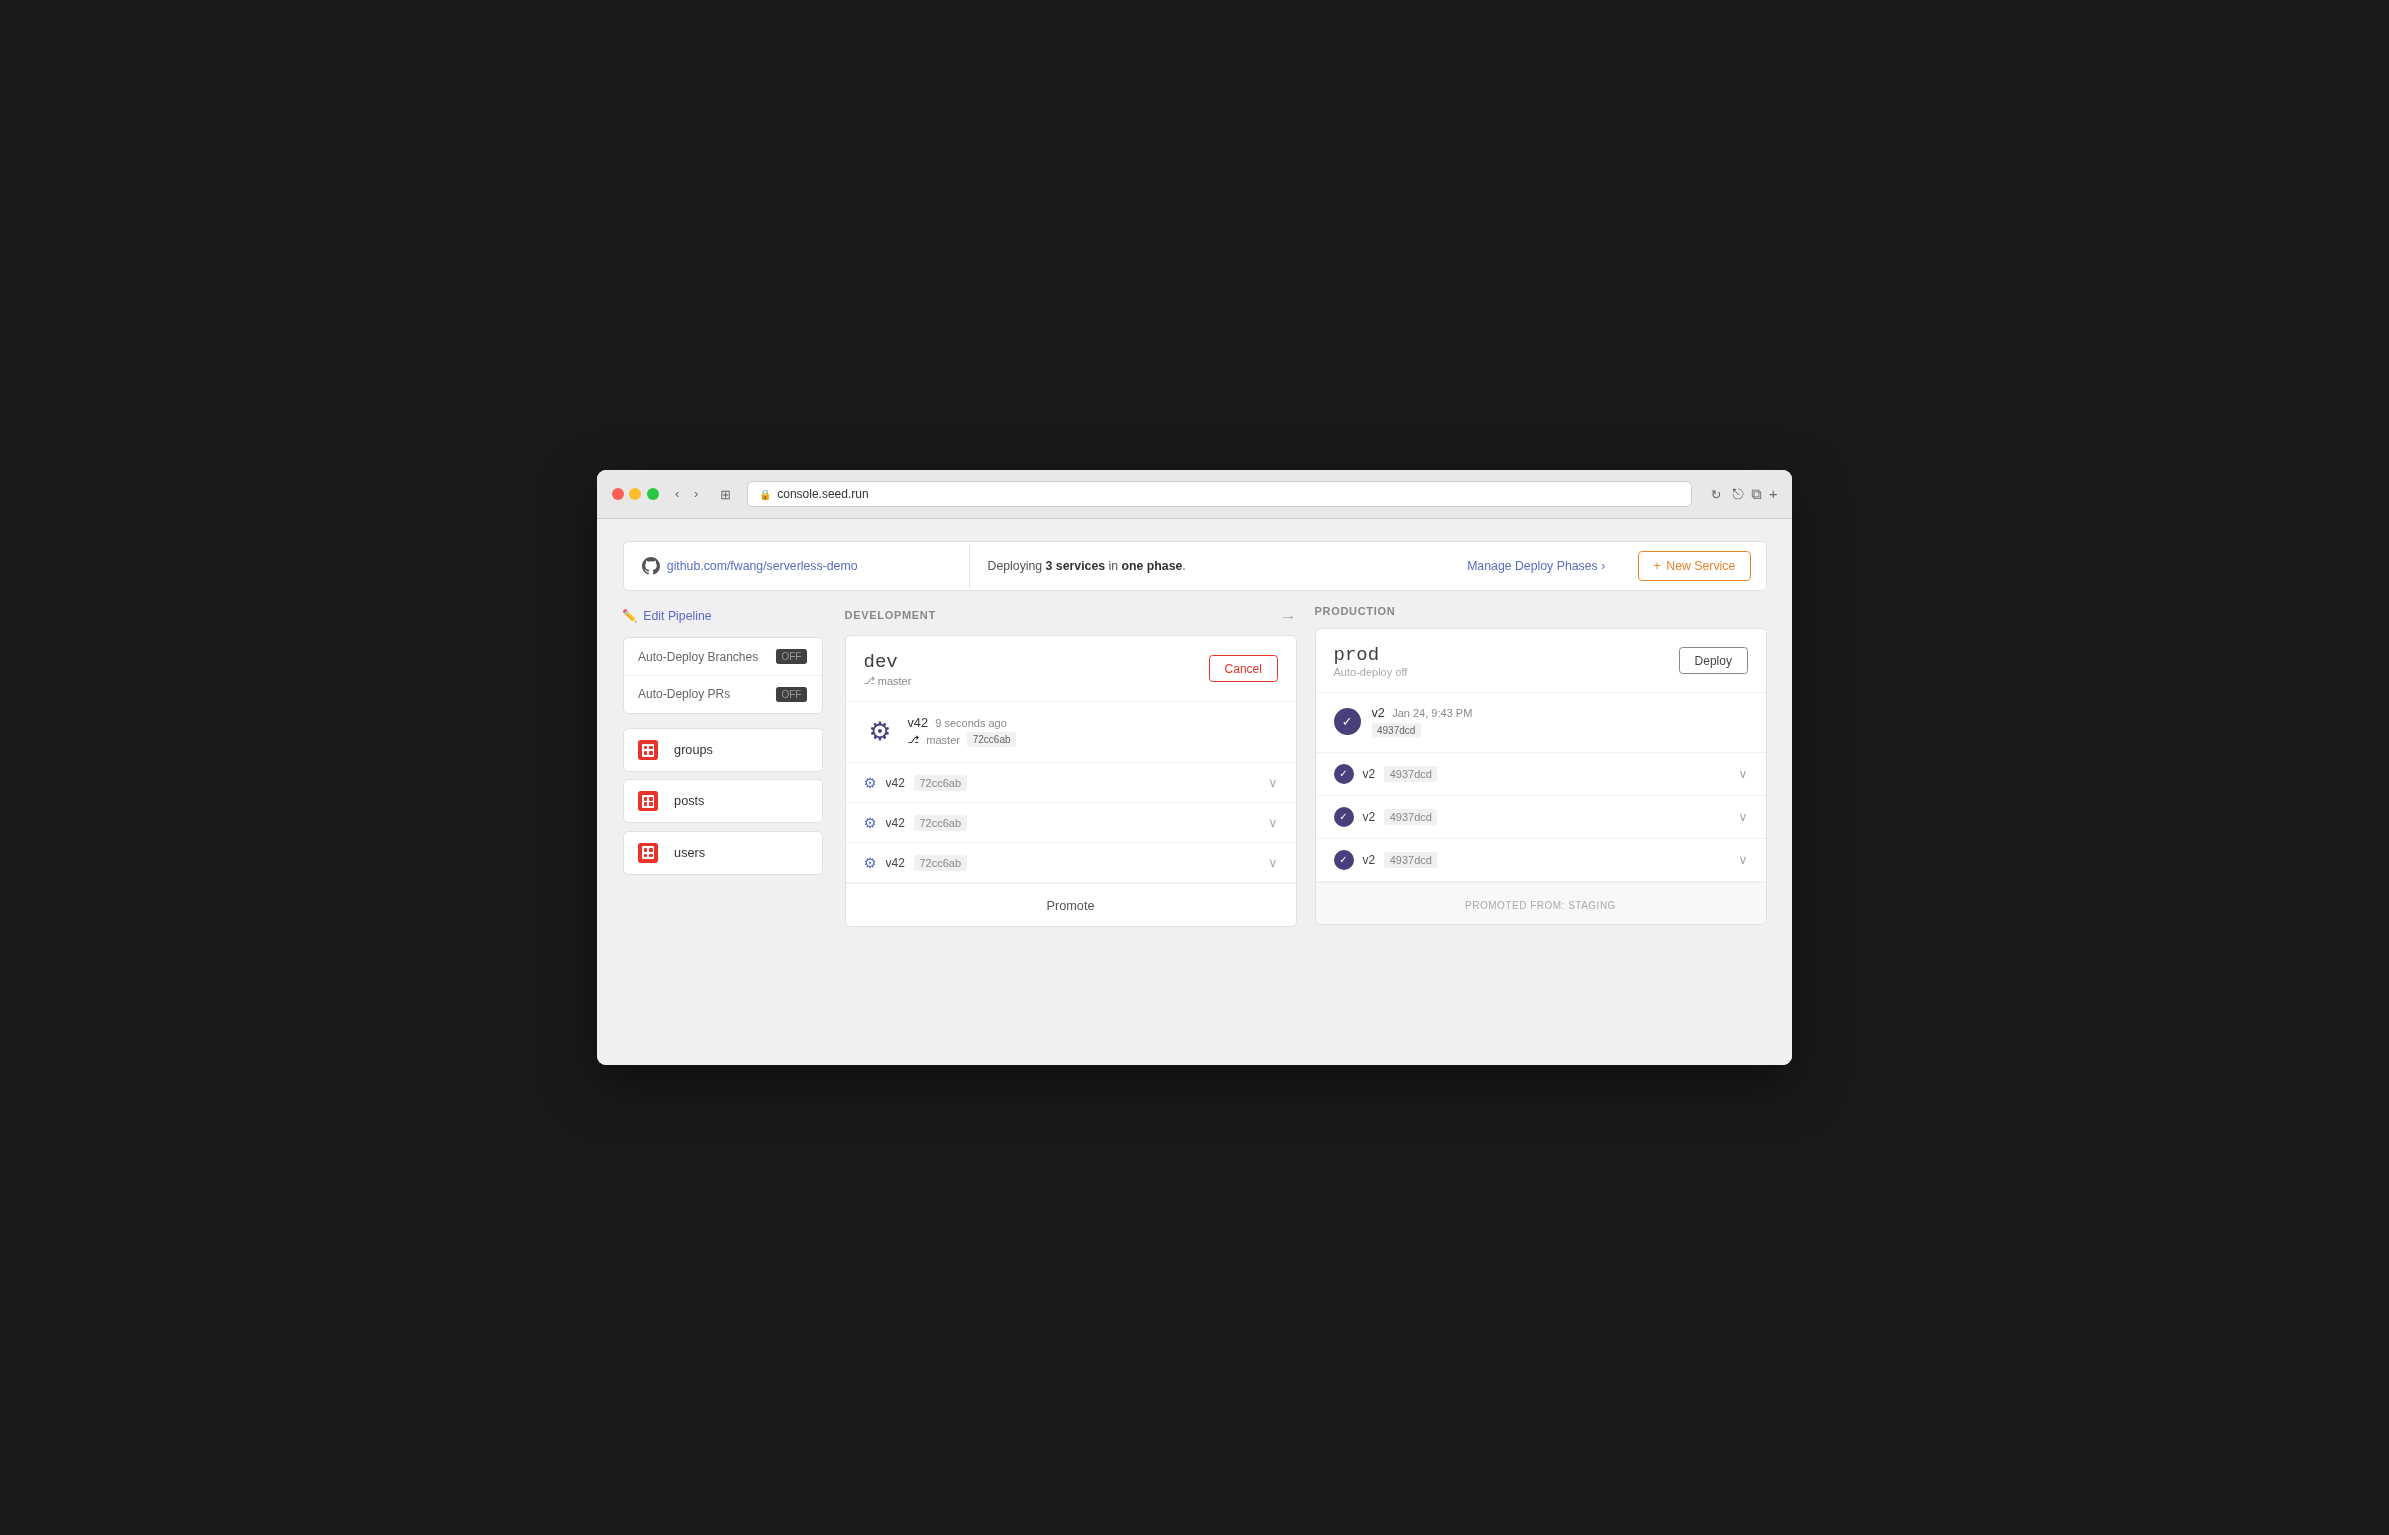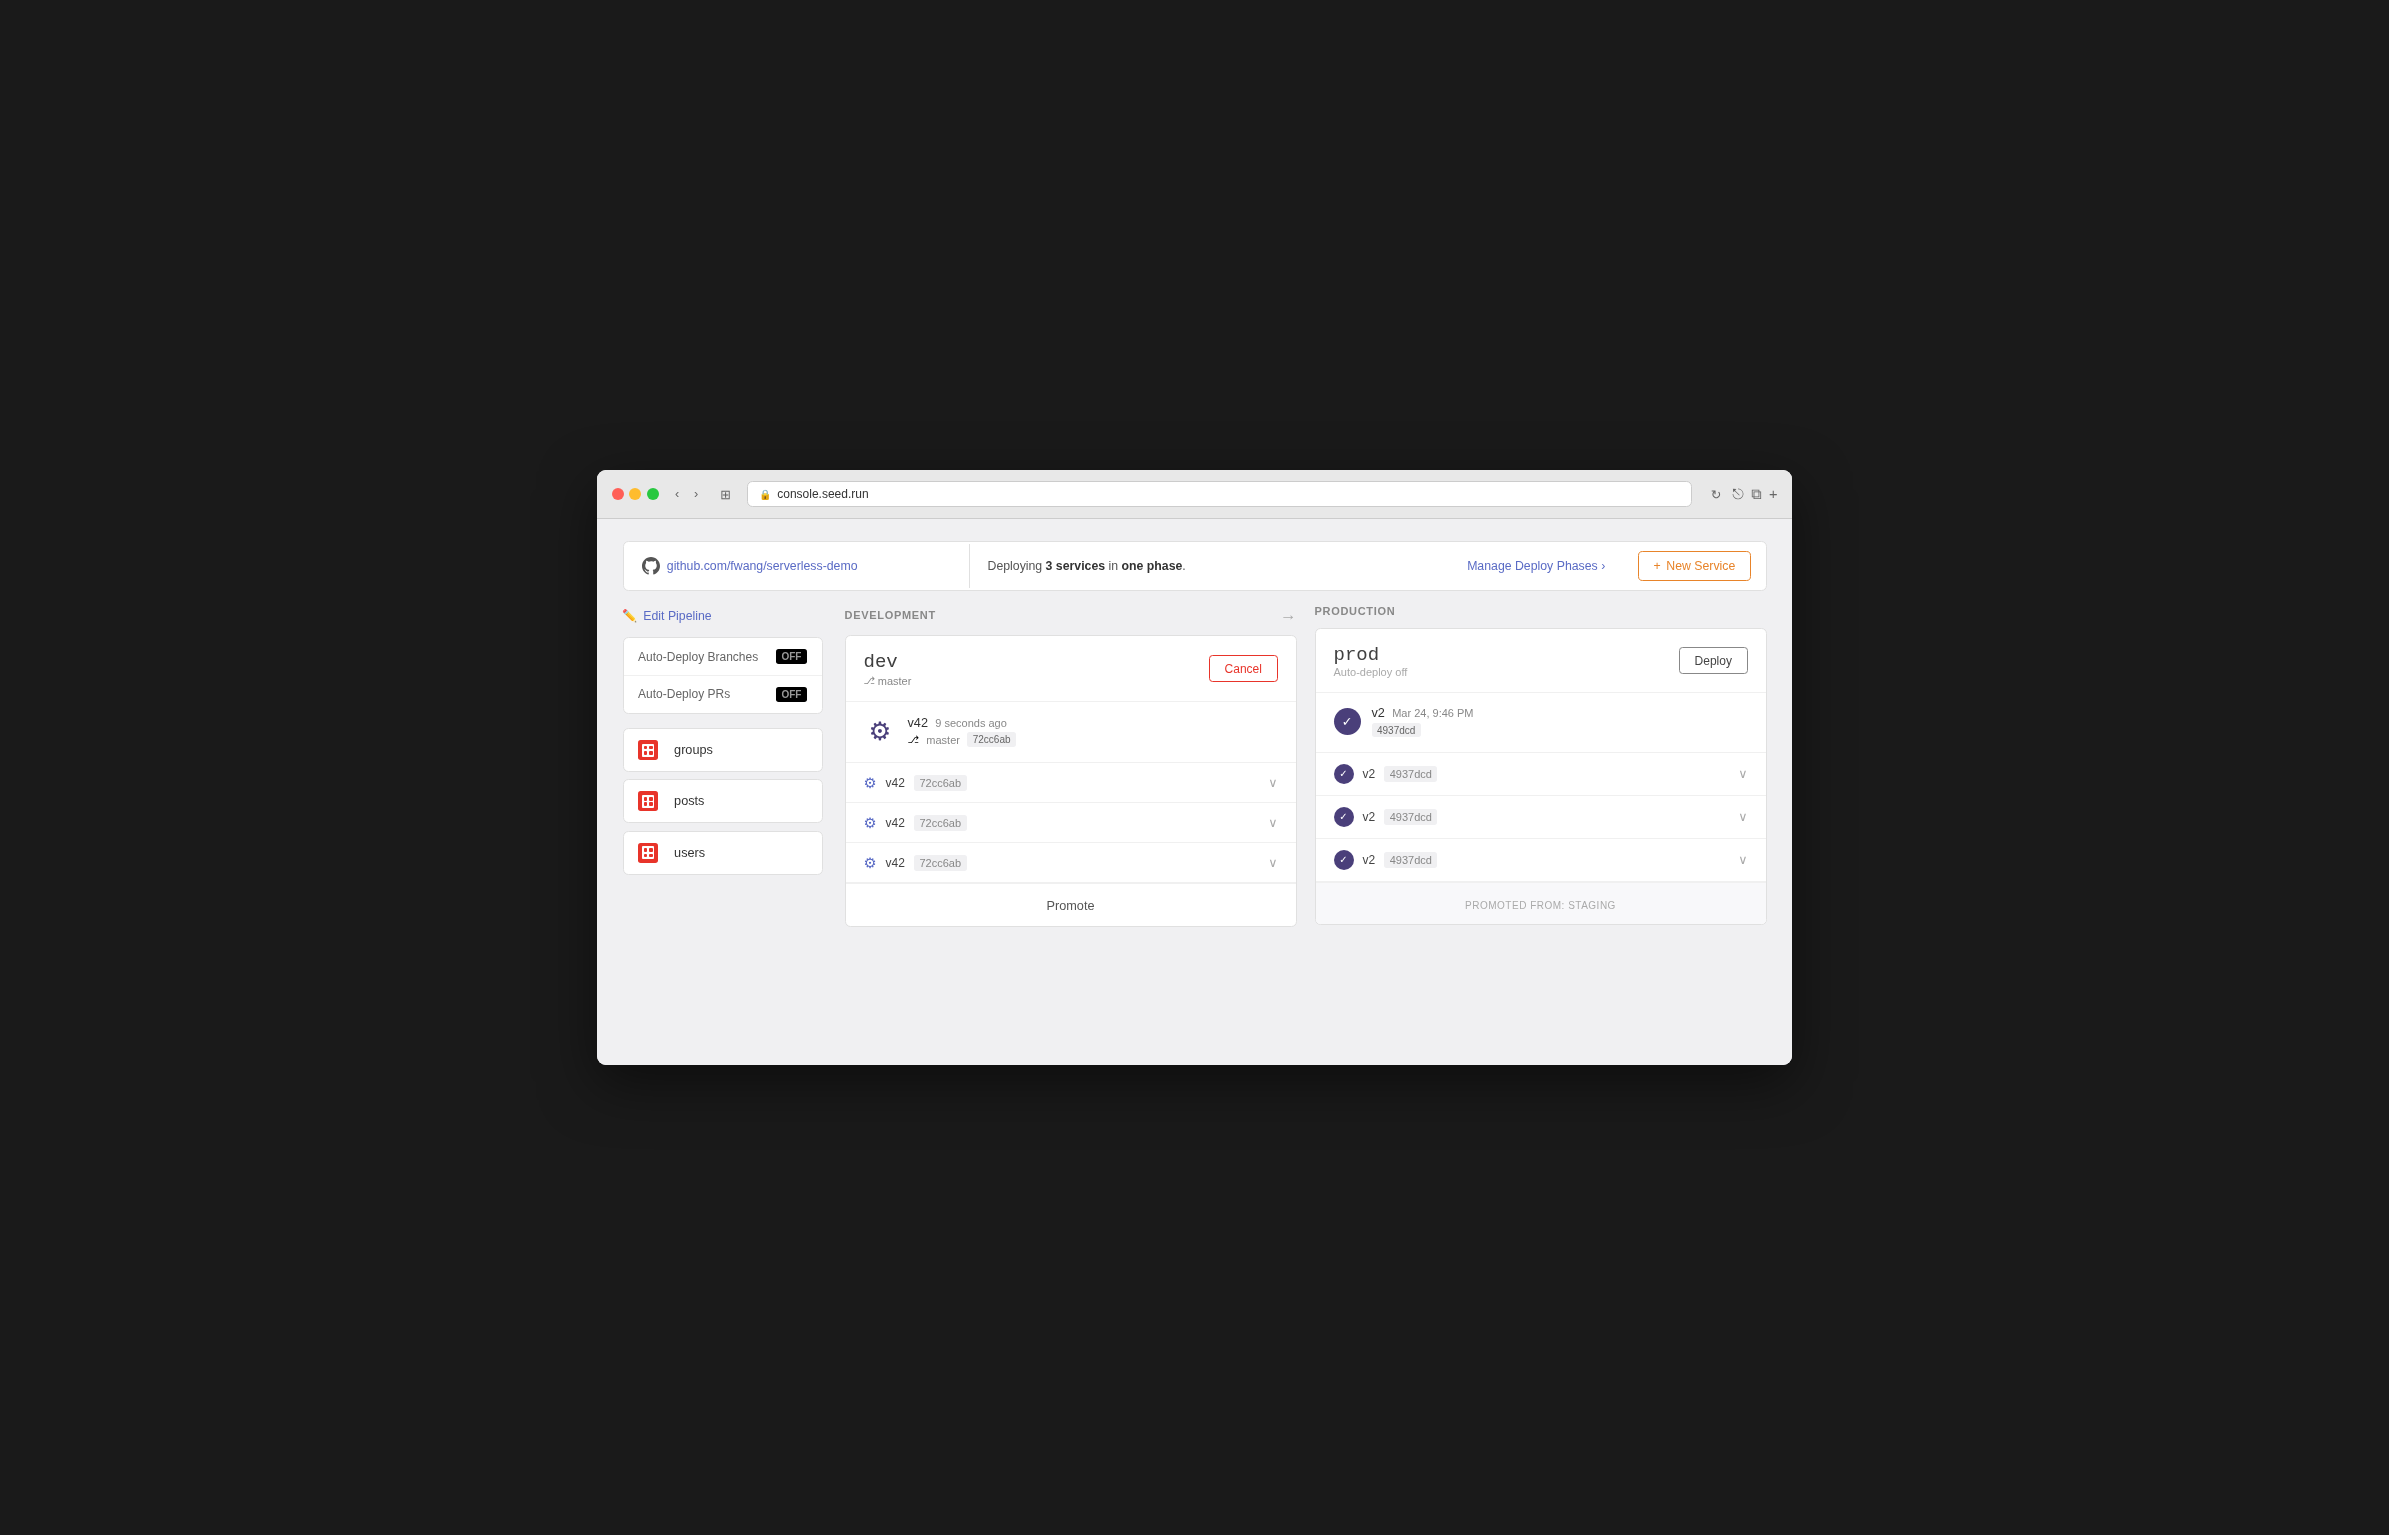--- a/index.html
+++ b/index.html
@@ -272,22 +272,22 @@
       border-bottom: 0.9px solid #f0f0f0;
     }
     .sidebar-toggle-row:last-child { border-bottom: none; }
     .sidebar-label {
       font-size: 12px;
       color: #666;
     }
     .toggle-badge {
       font-size: 10px;
       color: #999;
-      font-weight: 700;
-      background: #000000;
+      font-weight: 400;
+      background: #404040;
       padding: 1.8px 5.5px;
       border-radius: 2.7px;
     }
     .service-items {
       margin-top: 14.6px;
     }
     .service-item {
       background: white;
       border: 0.9px solid #e0e0e0;
       border-radius: 5.5px;
@@ -704,21 +704,21 @@
                 <div class="auto-deploy-off">Auto-deploy off</div>
               </div>
               <button class="deploy-btn">Deploy</button>
             </div>
 
             <div class="deploy-current">
               <div class="deploy-check">✓</div>
               <div>
                 <div style="display:flex;align-items:center;gap:7.3px;">
                   <span class="deploy-version">v2</span>
-                  <span class="deploy-time">Mar 24, 9:46 PM</span>
+                  <span class="deploy-time">Jan 24, 9:43 PM</span>
                 </div>
                 <div class="deploy-meta">
                   <span class="commit-ref">4937dcd</span>
                 </div>
               </div>
             </div>
 
             <div class="service-row">
               <div class="service-row-left">
                 <div class="service-check">✓</div>

